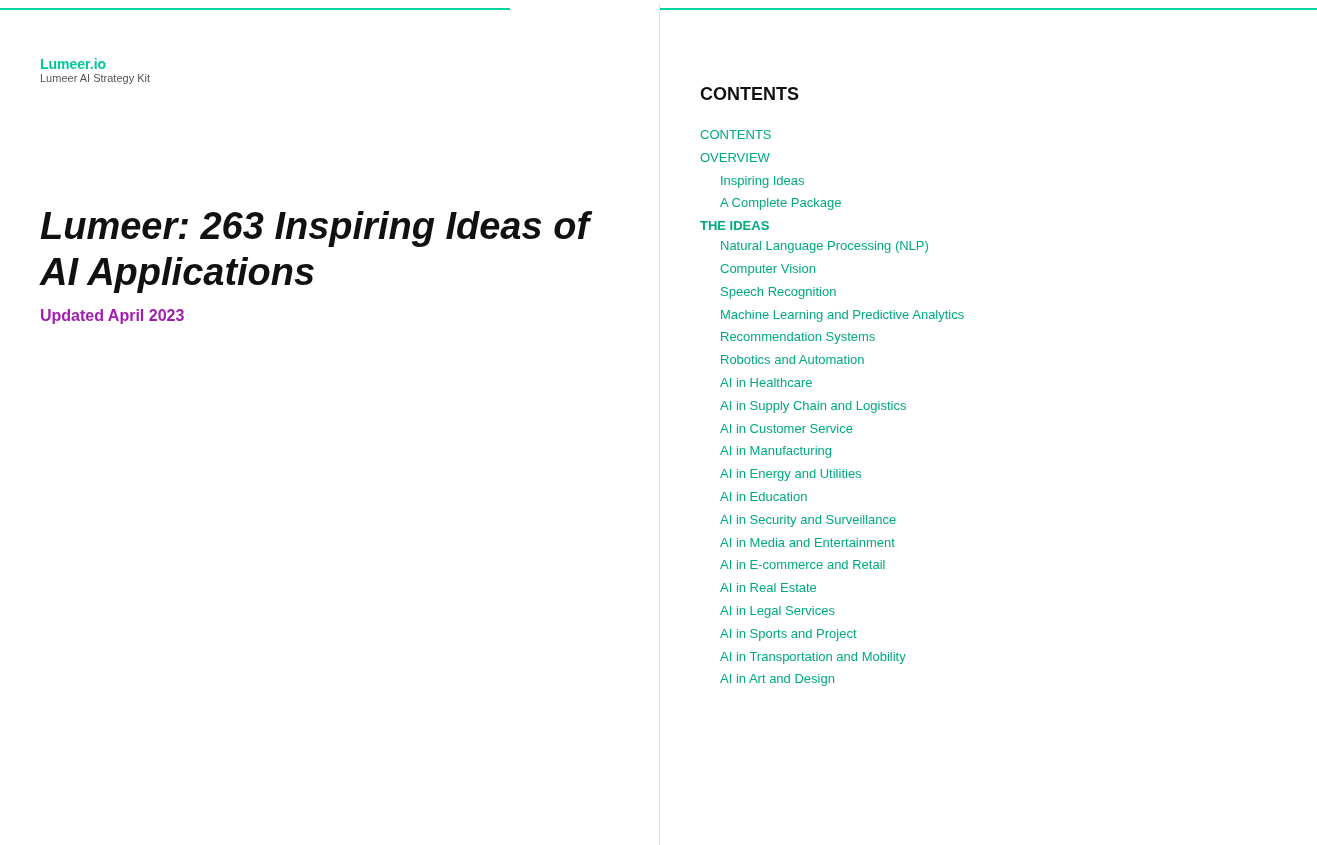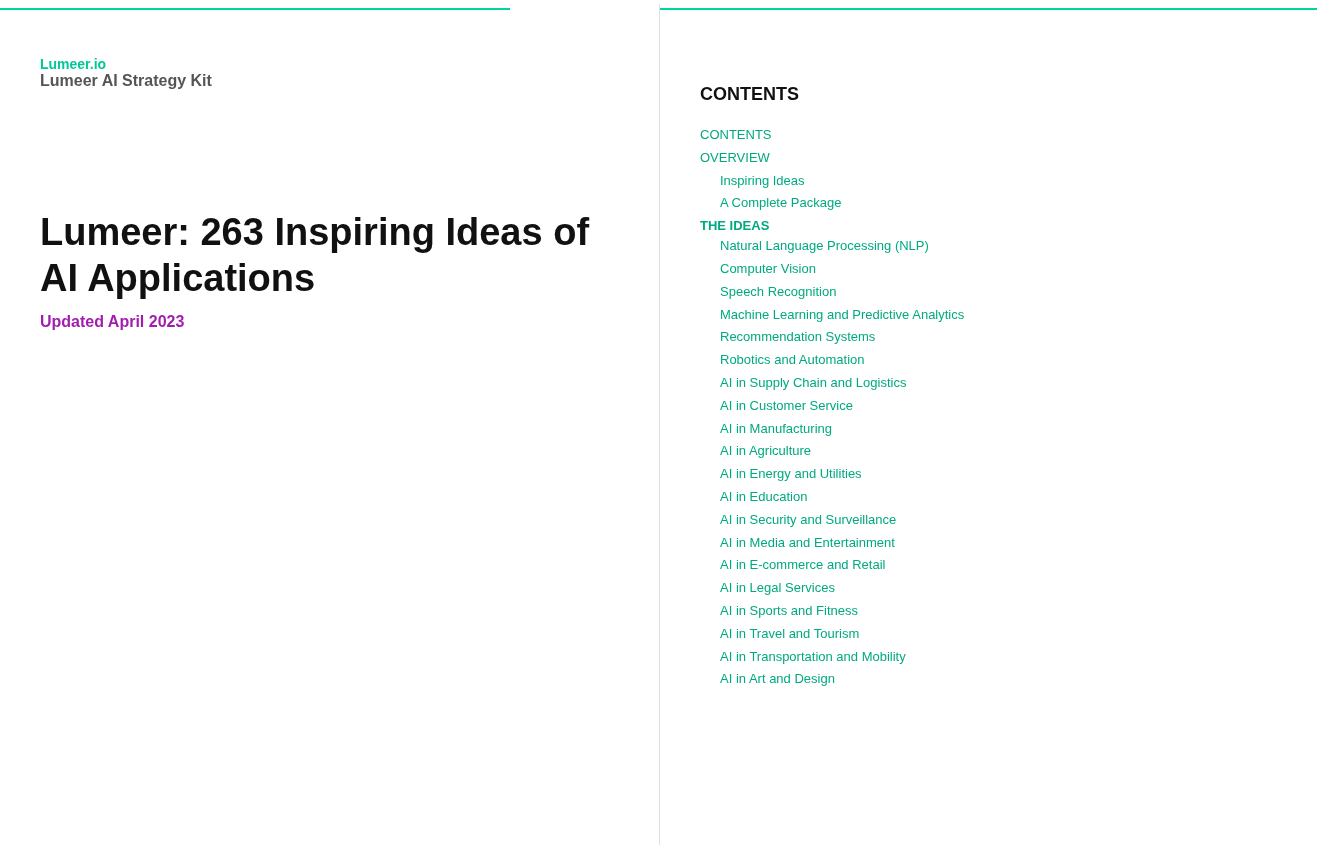--- a/index.html
+++ b/index.html
@@ -33,30 +33,30 @@
     }
     .logo-name {
       color: #00c896;
       font-size: 14px;
       font-weight: bold;
       text-decoration: none;
       margin-top: 32px;
     }
     .logo-subtitle {
       color: #555;
-      font-size: 16px;
-      font-weight: bold;
+      font-size: 11px;
     }
     .main-title {
       font-size: 38px;
       font-weight: bold;
       color: #111;
       line-height: 1.2;
       margin-top: 120px;
       margin-bottom: 12px;
+      font-style: italic;
     }
     .updated-date {
       font-size: 16px;
       color: #a21caf;
       font-weight: bold;
     }
     
     .right-panel {
       flex: 1;
       padding: 20px 40px;
@@ -163,54 +163,54 @@
       <li class="toc-indent">
         <a class="toc-link">Machine Learning and Predictive Analytics</a>
       </li>
       <li class="toc-indent">
         <a class="toc-link">Recommendation Systems</a>
       </li>
       <li class="toc-indent">
         <a class="toc-link">Robotics and Automation</a>
       </li>
       <li class="toc-indent">
+        <a class="toc-link">AI in Healthcare</a>
+      </li>
+      <li class="toc-indent">
         <a class="toc-link">AI in Supply Chain and Logistics</a>
       </li>
       <li class="toc-indent">
         <a class="toc-link">AI in Customer Service</a>
       </li>
       <li class="toc-indent">
         <a class="toc-link">AI in Manufacturing</a>
       </li>
       <li class="toc-indent">
-        <a class="toc-link">AI in Agriculture</a>
-      </li>
-      <li class="toc-indent">
         <a class="toc-link">AI in Energy and Utilities</a>
       </li>
       <li class="toc-indent">
         <a class="toc-link">AI in Education</a>
       </li>
       <li class="toc-indent">
         <a class="toc-link">AI in Security and Surveillance</a>
       </li>
       <li class="toc-indent">
         <a class="toc-link">AI in Media and Entertainment</a>
       </li>
       <li class="toc-indent">
         <a class="toc-link">AI in E-commerce and Retail</a>
       </li>
       <li class="toc-indent">
+        <a class="toc-link">AI in Real Estate</a>
+      </li>
+      <li class="toc-indent">
         <a class="toc-link">AI in Legal Services</a>
       </li>
       <li class="toc-indent">
-        <a class="toc-link">AI in Sports and Fitness</a>
-      </li>
-      <li class="toc-indent">
-        <a class="toc-link">AI in Travel and Tourism</a>
+        <a class="toc-link">AI in Sports and Project</a>
       </li>
       <li class="toc-indent">
         <a class="toc-link">AI in Transportation and Mobility</a>
       </li>
       <li class="toc-indent">
         <a class="toc-link">AI in Art and Design</a>
       </li>
 
     </ul>
 

